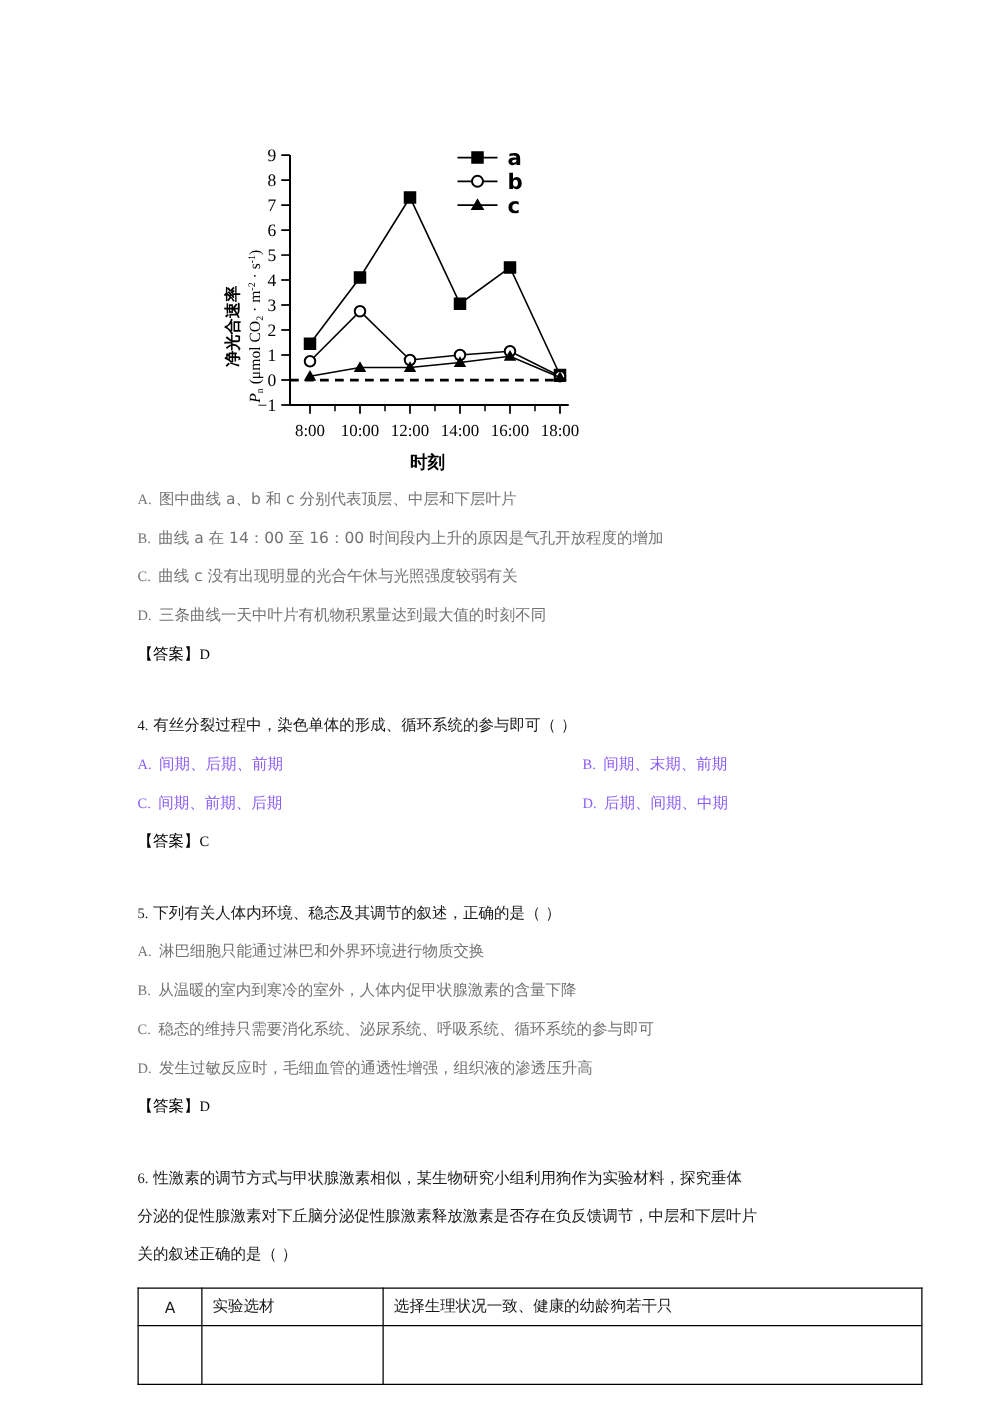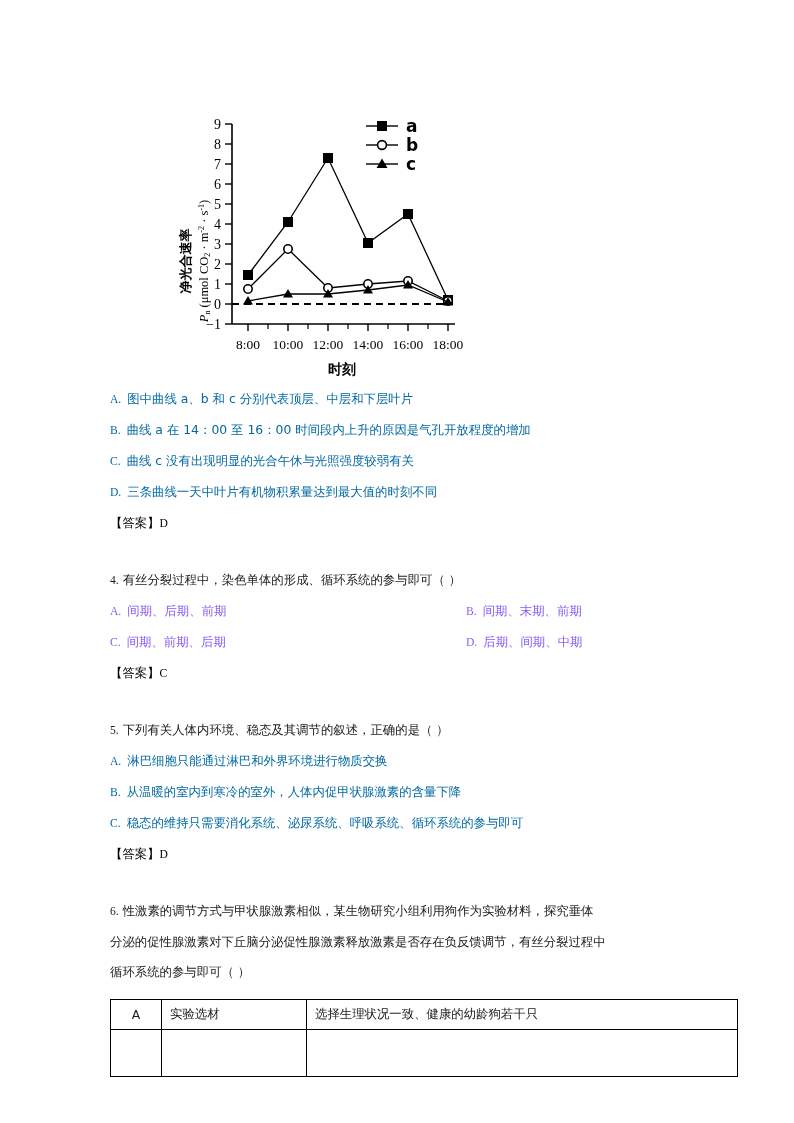--- a/index.html
+++ b/index.html
@@ -39,21 +39,21 @@
     width: 300px;
     height: 278px;
   }
   .chart-svg { display: block; }
 
   
   .qtext {
     font-family: "DejaVu Sans", "Liberation Sans", sans-serif;
     font-size: 12.4px;
     line-height: 30px;
-    color: #0369a1;
+    color: #737373;
     white-space: nowrap;
   }
   .opt-row {
     display: flex;
     font-family: "DejaVu Sans", "Liberation Sans", sans-serif;
     font-size: 12.4px;
     line-height: 30px;
     color: #8b5cf6;
   }
   .opt-left { width: 356px; flex: 0 0 356px; }
@@ -292,34 +292,37 @@
     </div>
     <div class="qtext">
       <span class="opt-letter">A.</span><span>淋巴细胞只能通过淋巴和外界环境进行物质交换</span>
     </div>
     <div class="qtext">
       <span class="opt-letter">B.</span><span>从温暖的室内到寒冷的室外，人体内促甲状腺激素的含量下降</span>
     </div>
     <div class="qtext">
       <span class="opt-letter">C.</span><span>稳态的维持只需要消化系统、泌尿系统、呼吸系统、循环系统的参与即可</span>
     </div>
+    <div class="qtext">
+      <span class="opt-letter">D.</span><span>发生过敏反应时，毛细血管的通透性增强，组织液的渗透压升高</span>
+    </div>
     <div class="ans">
       <span>【答案】</span><span class="ansletter">D</span>
     </div>
   </div>
 
   <div class="gap-lg"></div>
 
   <div>
     <div class="stem">
       <span class="num">6.</span>
       <span>性激素的调节方式与甲状腺激素相似，某生物研究小组利用狗作为实验材料，探究垂体</span>
     </div>
-    <div class="stem">分泌的促性腺激素对下丘脑分泌促性腺激素释放激素是否存在负反馈调节，有丝分裂过程中</div>
-    <div class="stem">循环系统的参与即可（        ）</div>
+    <div class="stem">分泌的促性腺激素对下丘脑分泌促性腺激素释放激素是否存在负反馈调节，中层和下层叶片</div>
+    <div class="stem">关的叙述正确的是（        ）</div>
 
     <table class="exp-table">
       <tbody>
         <tr>
           <td class="col-letter">A</td>
           <td class="col-label">实验选材</td>
           <td class="col-body">选择生理状况一致、健康的幼龄狗若干只</td>
         </tr>
         <tr class="row-tall">
           <td class="col-letter"></td>

